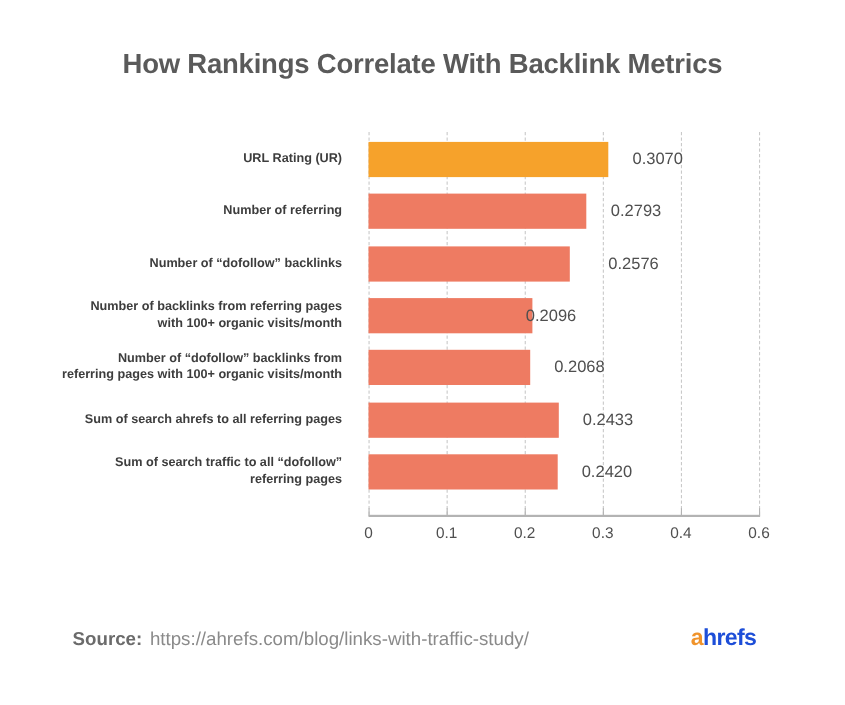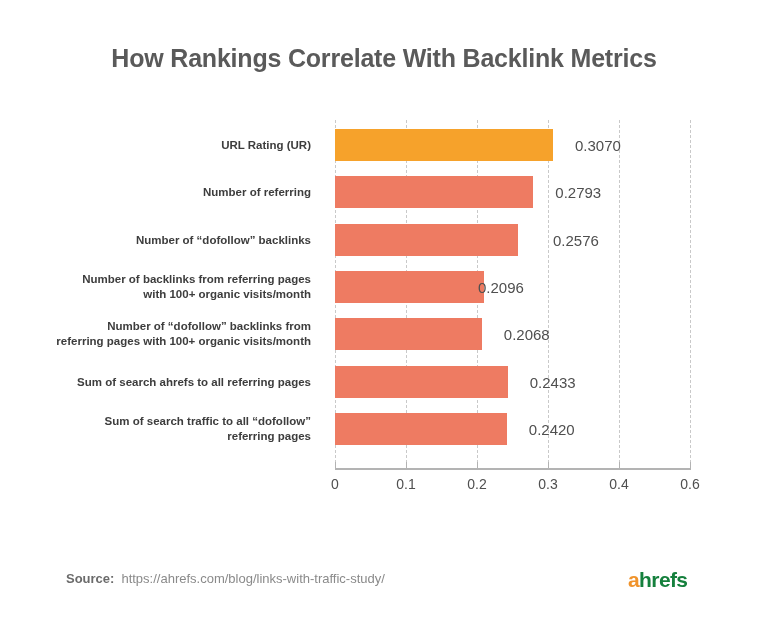--- a/index.html
+++ b/index.html
@@ -137,41 +137,41 @@
     font-weight: bold;
     color: #3d3d3d;
     white-space: nowrap;
   }
 
   
   .footer-source {
     position: absolute;
     left: 66px;
     top: 571px;
-    font-size: 13px;
+    font-size: 17px;
     color: #8a8a8a;
     white-space: nowrap;
   }
   .footer-source .src-key {
     font-weight: bold;
     color: #6b6b6b;
     margin-right: 7px;
   }
 
   .brand-logo {
     position: absolute;
     left: 628px;
     top: 568px;
     font-size: 21px;
     font-weight: bold;
     letter-spacing: -0.6px;
     white-space: nowrap;
   }
   .brand-a { color: #f0932b; }
-  .brand-rest { color: #15803d; }
+  .brand-rest { color: #1d4ed8; }
 </style>
 </head>
 <body>
 
 <div id="chart-figure">
 
   <div class="chart-title">How Rankings Correlate With Backlink Metrics</div>
 
   <div class="plot-area" id="plot-area">
       <div class="gridline" style="left: 0px;"></div>

